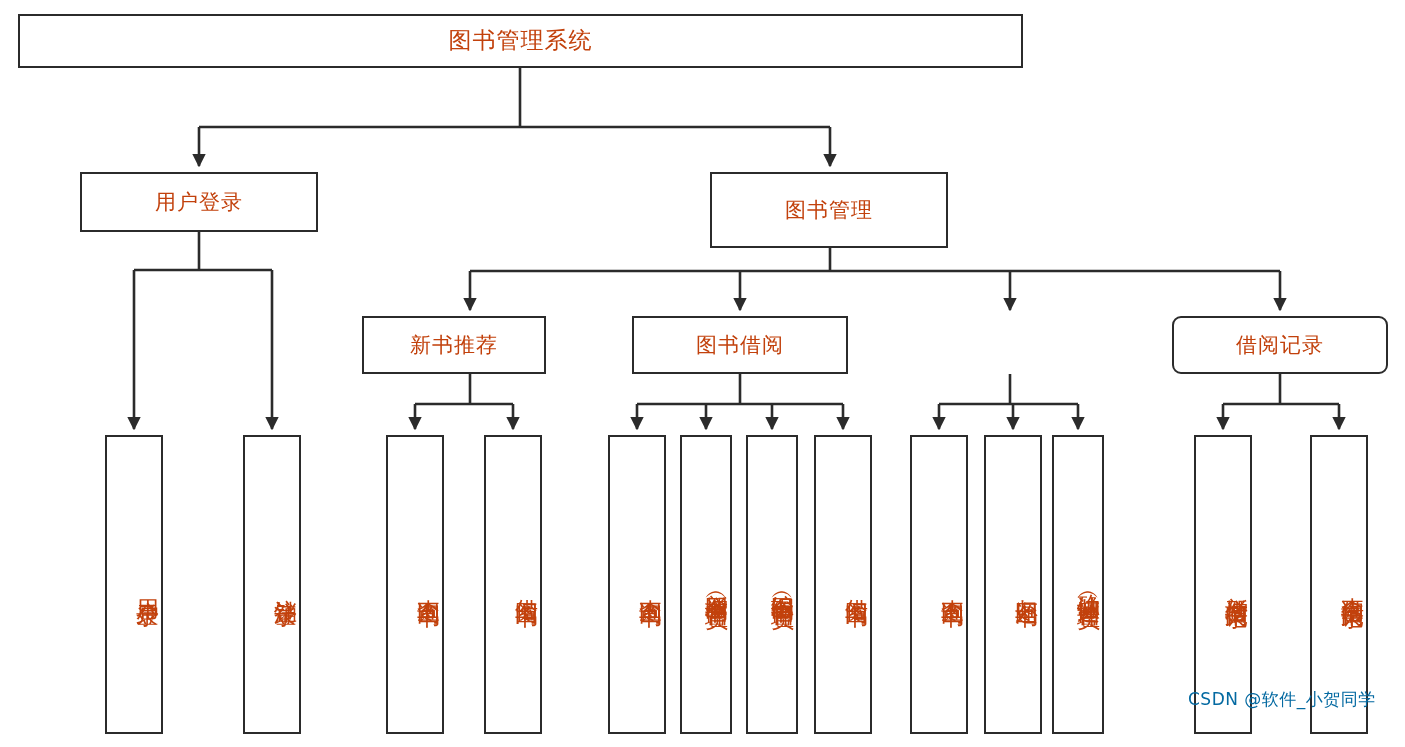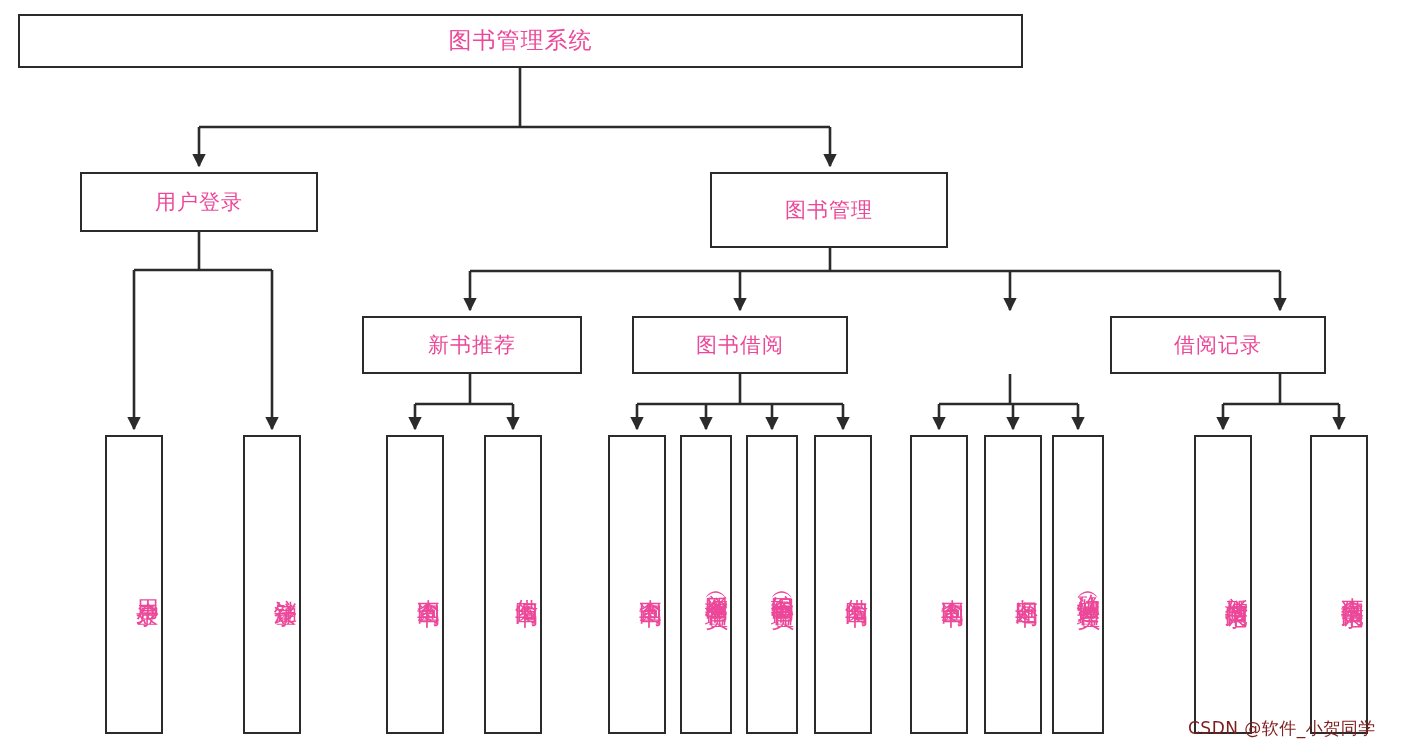--- a/index.html
+++ b/index.html
@@ -25,21 +25,21 @@
     height: 747px;
   }
   .node {
     position: absolute;
     box-sizing: border-box;
     border: 2px solid #2b2b2b;
     background: #ffffff;
     display: flex;
     align-items: center;
     justify-content: center;
-    color: #ec4899;
+    color: #c2410c;
     line-height: 1.18;
   }
   .node-h {
     font-size: 21px;
     letter-spacing: 1px;
   }
   .node-v {
     writing-mode: vertical-rl;
     text-orientation: upright;
     font-size: 23px;
@@ -114,33 +114,33 @@
       <path d="M 1223 404 L 1223 429" marker-end="url(#arrow)"></path>
       <path d="M 1339 404 L 1339 429" marker-end="url(#arrow)"></path>
     </g>
   </svg>
 
   <div class="node node-h" id="root-node" style="left: 18px; top: 14px; width: 1005px; height: 54px; border-color: rgb(43, 43, 43); background: rgb(255, 255, 255);">图书管理系统</div>
 
   <div class="node node-h" style="left: 80px; top: 172px; width: 238px; height: 60px; border-color: rgb(43, 43, 43); background: rgb(255, 255, 255);">用户登录</div>
   <div class="node node-h" style="left: 710px; top: 172px; width: 238px; height: 76px; border-color: rgb(43, 43, 43); background: rgb(255, 255, 255);">图书管理</div>
 
-  <div class="node node-h" style="left: 362px; top: 316px; width: 220px; height: 58px; border-color: rgb(43, 43, 43); background: rgb(255, 255, 255);">新书推荐</div>
+  <div class="node node-h" style="left: 362px; top: 316px; width: 184px; height: 58px; border-color: rgb(43, 43, 43); background: rgb(255, 255, 255);">新书推荐</div>
   <div class="node node-h" style="left: 632px; top: 316px; width: 216px; height: 58px; border-color: rgb(43, 43, 43); background: rgb(255, 255, 255); text-align: right;">图书借阅</div>
-  <div class="node node-h" style="left: 1110px; top: 316px; width: 216px; height: 58px; border-color: rgb(43, 43, 43); background: rgb(255, 255, 255);">借阅记录</div>
+  <div class="node node-h" style="left: 1172px; top: 316px; width: 216px; height: 58px; border-color: rgb(43, 43, 43); background: rgb(255, 255, 255); border-radius: 9px;">借阅记录</div>
 
   <div class="node node-v" style="left: 105px; top: 435px; width: 58px; height: 299px; border-color: rgb(43, 43, 43); background: rgb(255, 255, 255);">用户登录</div>
   <div class="node node-v" style="left: 243px; top: 435px; width: 58px; height: 299px; border-color: rgb(43, 43, 43); background: rgb(255, 255, 255);">注销登录</div>
   <div class="node node-v" style="left: 386px; top: 435px; width: 58px; height: 299px; border-color: rgb(43, 43, 43); background: rgb(255, 255, 255);">查询图书</div>
   <div class="node node-v" style="left: 484px; top: 435px; width: 58px; height: 299px; border-color: rgb(43, 43, 43); background: rgb(255, 255, 255);">借阅图书</div>
   <div class="node node-v" style="left: 608px; top: 435px; width: 58px; height: 299px; border-color: rgb(43, 43, 43); background: rgb(255, 255, 255);">查询图书</div>
   <div class="node node-v" style="left: 680px; top: 435px; width: 52px; height: 299px; border-color: rgb(43, 43, 43); background: rgb(255, 255, 255);">新增图书（管理员）</div>
   <div class="node node-v" style="left: 746px; top: 435px; width: 52px; height: 299px; border-color: rgb(43, 43, 43); background: rgb(255, 255, 255);">编辑图书（管理员）</div>
   <div class="node node-v" style="left: 814px; top: 435px; width: 58px; height: 299px; border-color: rgb(43, 43, 43); background: rgb(255, 255, 255);">借阅图书</div>
   <div class="node node-v" style="left: 910px; top: 435px; width: 58px; height: 299px; border-color: rgb(43, 43, 43); background: rgb(255, 255, 255);">查询图书</div>
   <div class="node node-v" style="left: 984px; top: 435px; width: 58px; height: 299px; border-color: rgb(43, 43, 43); background: rgb(255, 255, 255);">归还图书</div>
   <div class="node node-v" style="left: 1052px; top: 435px; width: 52px; height: 299px; border-color: rgb(43, 43, 43); background: rgb(255, 255, 255);">确认归还（管理员）</div>
   <div class="node node-v" style="left: 1194px; top: 435px; width: 58px; height: 299px; border-color: rgb(43, 43, 43); background: rgb(255, 255, 255);">新增借阅记录</div>
   <div class="node node-v" style="left: 1310px; top: 435px; width: 58px; height: 299px; border-color: rgb(43, 43, 43); background: rgb(255, 255, 255);">查询借阅记录</div>
 
-  <div class="watermark" style="left: 1188px; top: 717px; color: #7f1d1d;">CSDN @软件_小贺同学</div>
+  <div class="watermark" style="left: 1188px; top: 688px; color: #0369a1;">CSDN @软件_小贺同学</div>
 
 </div>
 
 </body></html>

